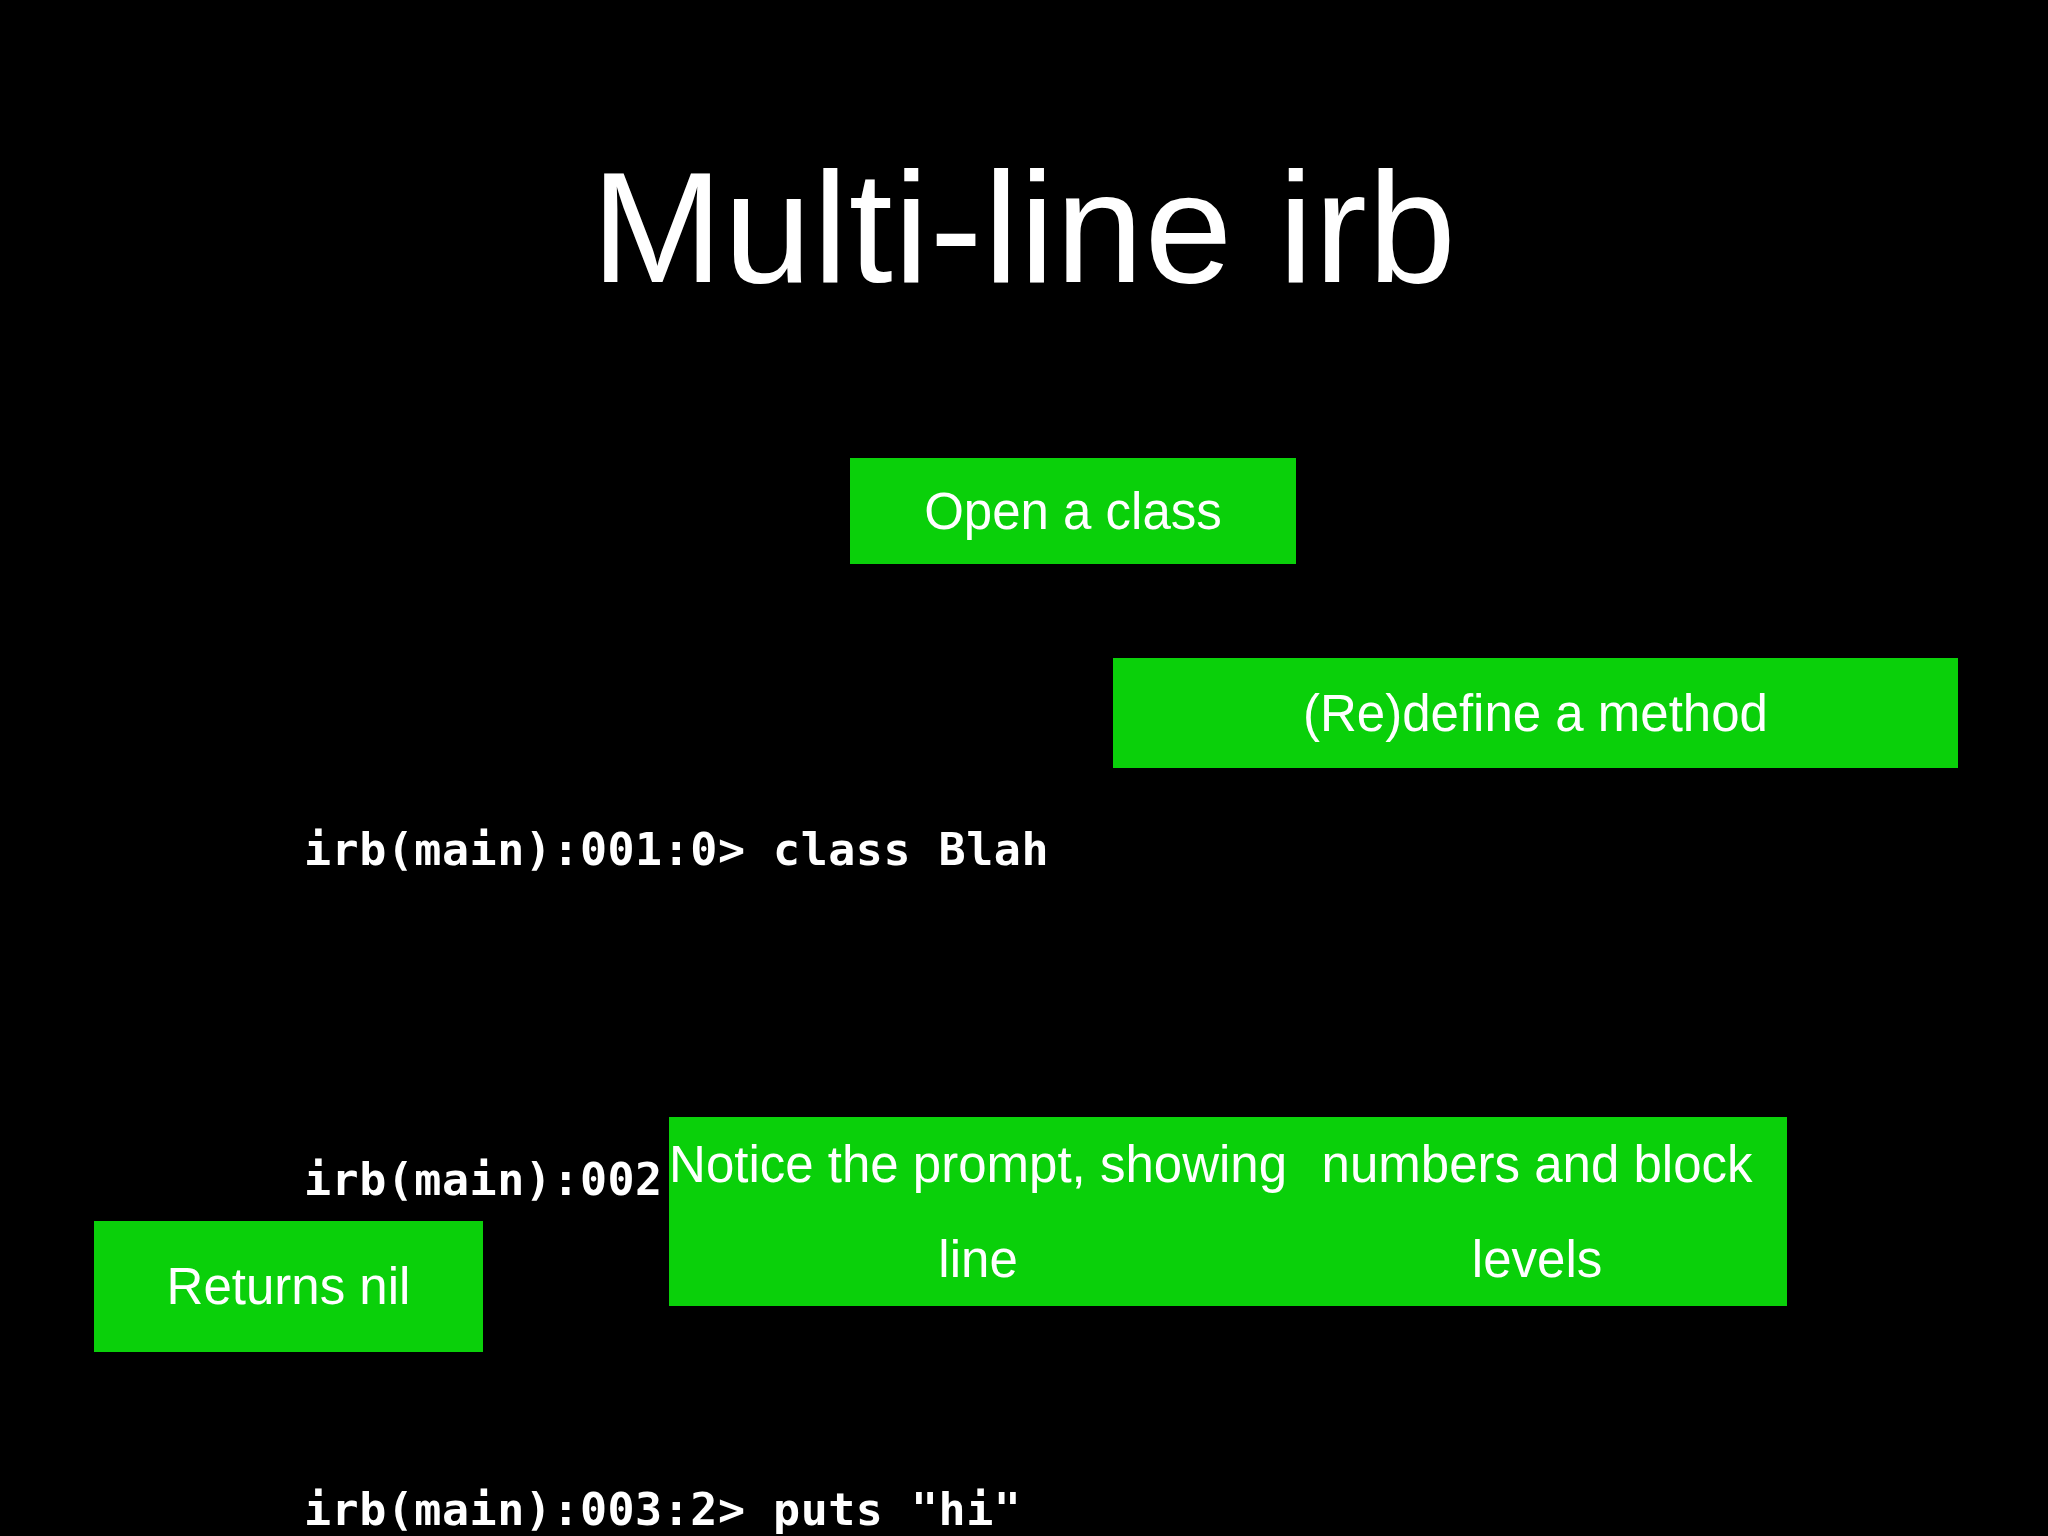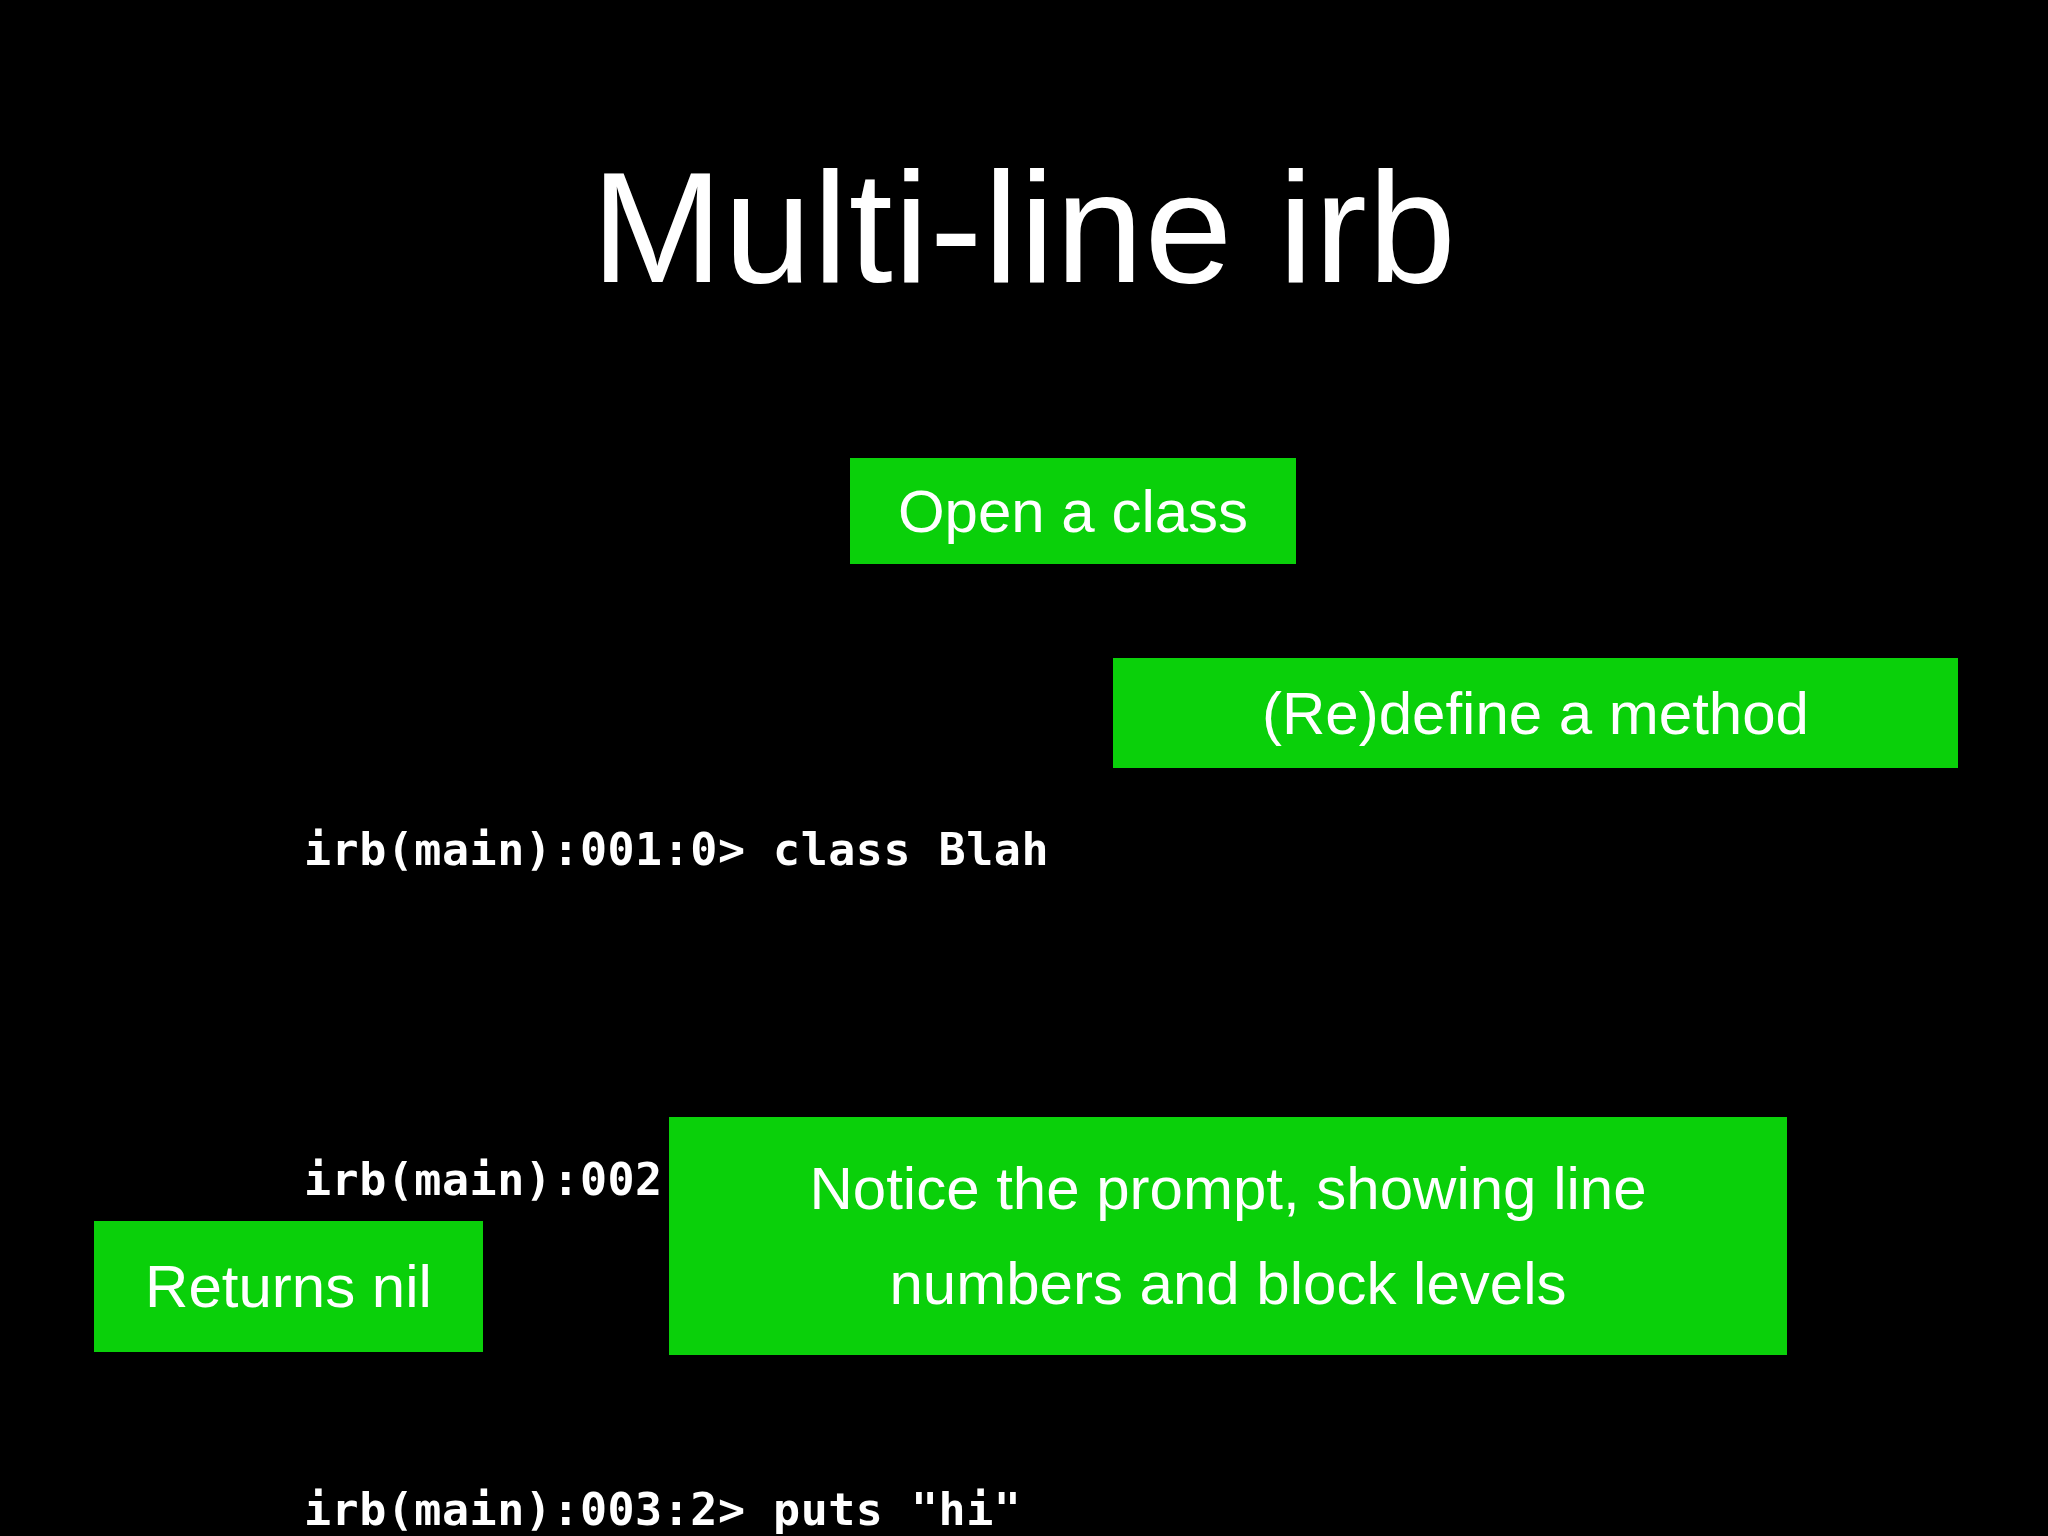--- a/index.html
+++ b/index.html
@@ -41,27 +41,27 @@
     white-space: pre;
   }
   .callout {
     position: absolute;
     background: var(--green, #0ad00a);
     color: #fff;
     display: flex;
     align-items: center;
     justify-content: center;
     text-align: center;
-    font-size: 60px;
+    font-size: 51px;
     line-height: 95px;
     font-weight: 400;
   }
   .callout-open-class   { left: 850px;  top: 458px;  width: 446px;  height: 106px; }
   .callout-redefine     { left: 1113px; top: 658px;  width: 845px;  height: 110px; }
-  .callout-notice       { left: 669px;  top: 1117px; width: 1118px; height: 238px; flex-direction: column; }
+  .callout-notice       { left: 669px;  top: 1117px; width: 1118px; height: 189px; flex-direction: row; }
   .callout-returns-nil  { left: 94px;   top: 1221px; width: 389px;  height: 131px; }
 </style>
 </head>
 <body>
 
 <div id="slide" style="--bg: #000000; --green: #0ad00a;">
 
   <div class="title">Multi-line irb</div>
 
   <div class="terminal">

